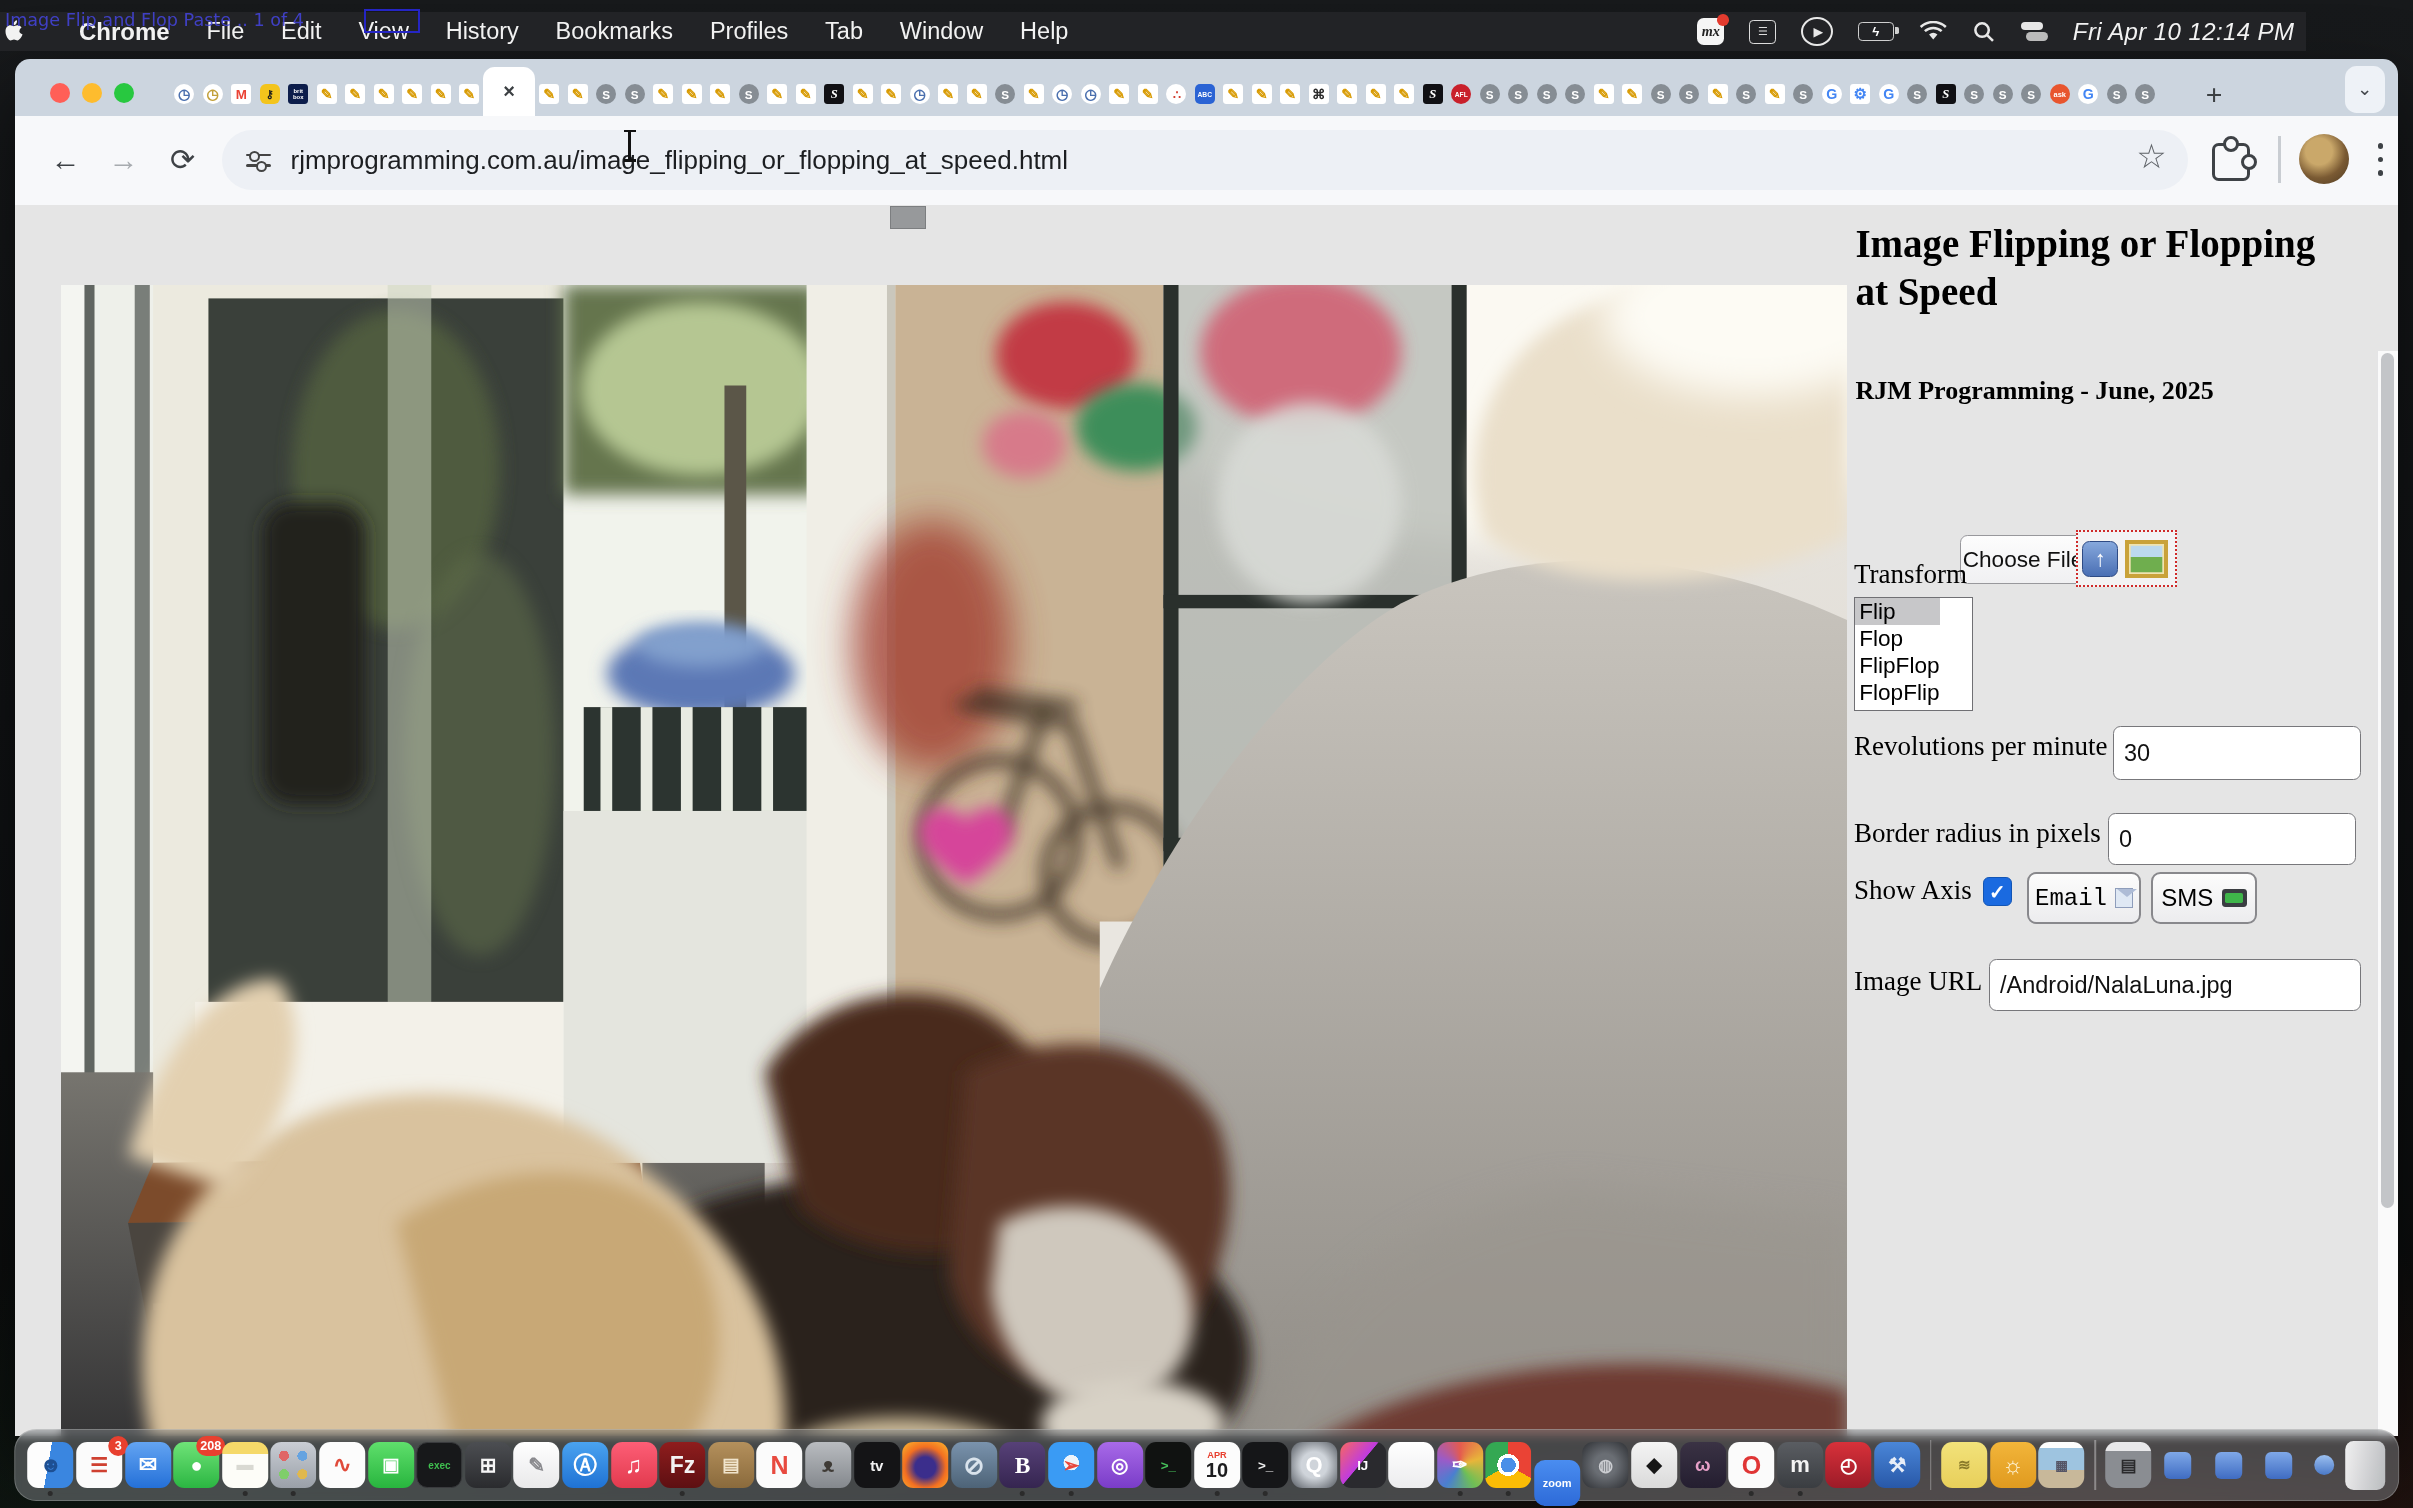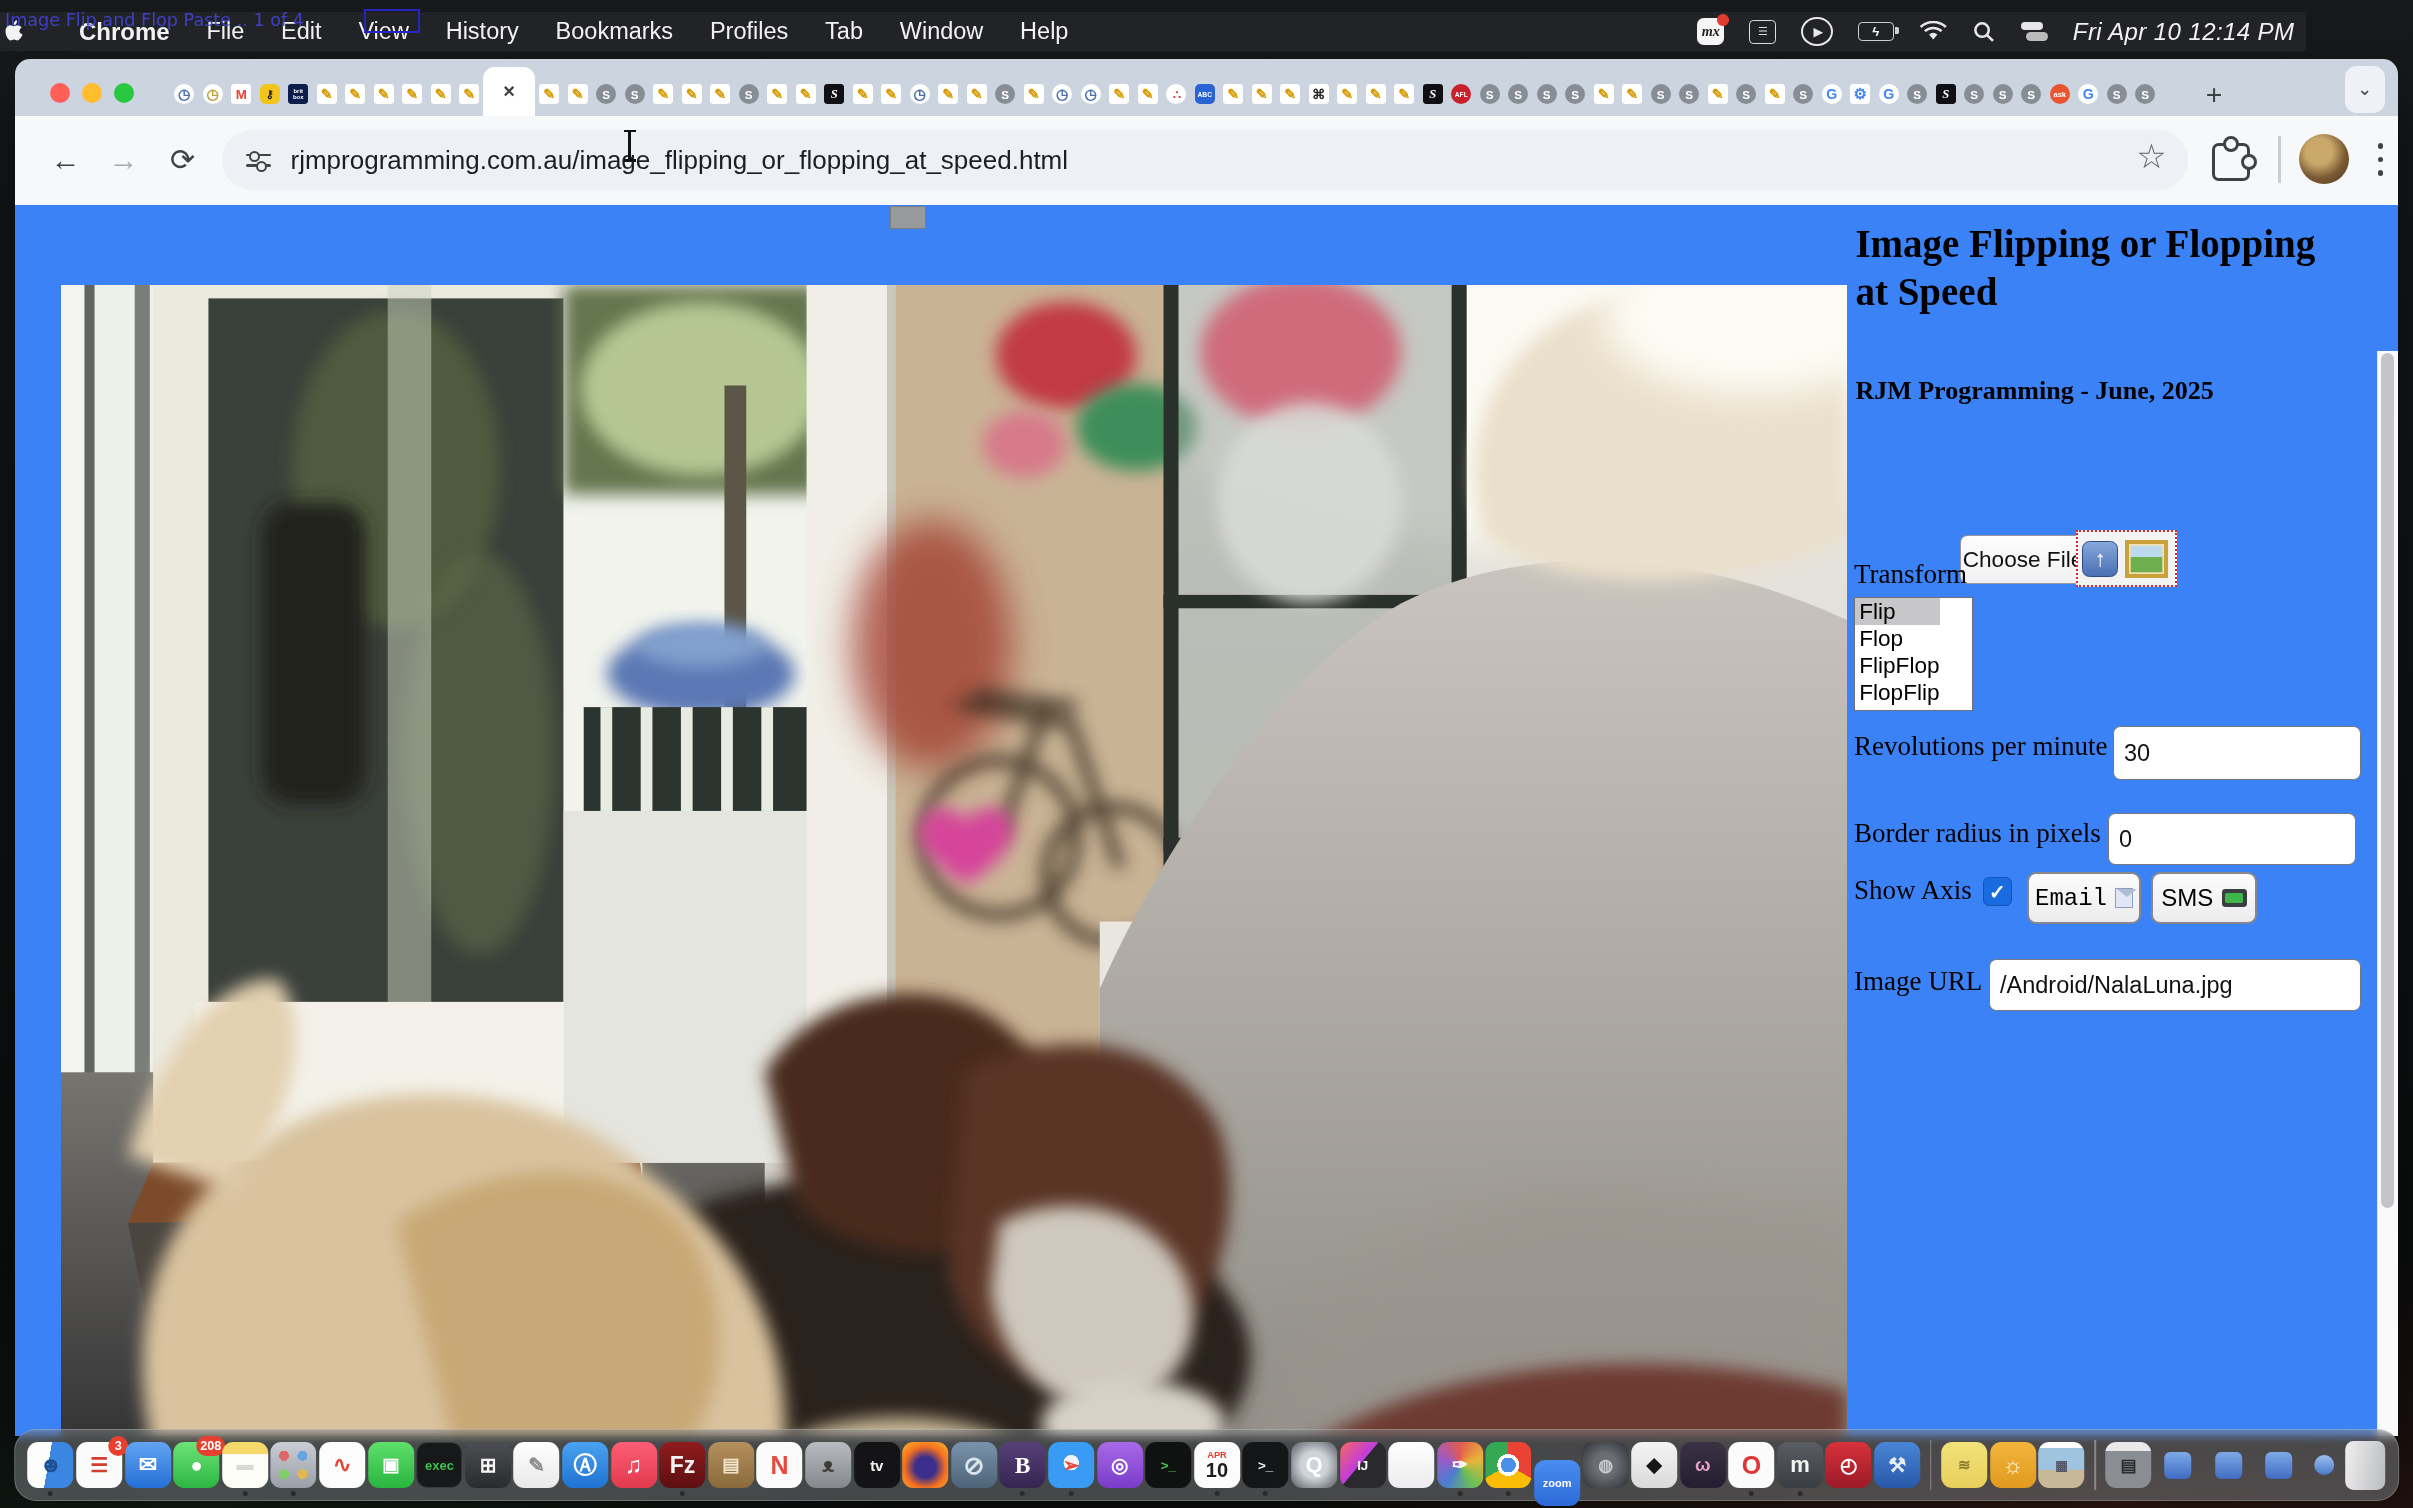--- a/index.html
+++ b/index.html
@@ -91,21 +91,21 @@
   #ext-ico{position:absolute;left:2197px;top:27px;width:32px;height:32px;border:3.4px solid #3e4246;border-radius:6.7px;}
   #ext-ico::before{content:"";position:absolute;top:-10px;left:7.5px;width:10px;height:10px;border-radius:50%;background:#f7f8fa;border:3.4px solid #3e4246;}
   #ext-ico::after{content:"";position:absolute;right:-10px;top:7.5px;width:10px;height:10px;border-radius:50%;background:#f7f8fa;border:3.4px solid #3e4246;}
   #tb-divider{position:absolute;left:2263px;top:20px;width:2.5px;height:47px;background:#c9cdd2;}
   #avatar{position:absolute;left:2284px;top:18.4px;width:50px;height:50px;border-radius:50%;
     background:radial-gradient(circle at 40% 35%,#caa86a 0 30%,#7a5a33 60%,#4d3a22 100%);}
   #menu-dots{position:absolute;left:2357px;top:20px;width:17px;height:47px;display:flex;flex-direction:column;align-items:center;justify-content:center;gap:7.5px;}
   #menu-dots b{width:5.9px;height:5.9px;border-radius:50%;background:#3e4246;}
 
   
-  #content{left:0;top:146px;width:100%;height:1231px;background:#3b82f6;overflow:hidden;}
+  #content{left:0;top:146px;width:100%;height:1231px;background:#e5e5e5;overflow:hidden;}
   #photo{position:absolute;left:46px;top:80px;width:1786px;height:1196px;background:#cfcbc5;}
   #photo svg{width:100%;height:100%;display:block;}
 
   
   #panel{position:absolute;left:1832px;top:0;width:533px;height:100%;color:#000;}
   #page-title{position:absolute;left:8.4px;top:15px;width:494px;font:bold 39px/1.22 "Liberation Serif",serif;}
   #page-subtitle{position:absolute;left:8.4px;top:171px;width:503px;font:bold 26px "Liberation Serif",serif;}
   .lbl{font:27px "Liberation Serif",serif;position:absolute;}
   #choosefile-btn{position:absolute;left:1945px;top:330px;width:126px;height:49px;background:linear-gradient(#fdfdfd,#f0f0f2);
     border:1.7px solid #98989c;border-radius:7.5px;font-size:22.6px;color:#111;display:flex;align-items:center;justify-content:center;white-space:nowrap;overflow:visible;}
@@ -149,21 +149,21 @@
   .dk-mini{width:27px;height:27px;border-radius:5.9px;margin:0 11.7px;background:linear-gradient(#7fa8e8,#3f6cc2);flex:none;}
   .dk-tiny{width:20px;height:20px;border-radius:50%;margin:0 10px;background:linear-gradient(#9cc0f0,#4a79c8);flex:none;}
   .t-finder{background:linear-gradient(100deg,#fdfdfd 0 46%,#3a86e0 46%);font-size:22px;color:#1d4f93;}
   .t-reminders{background:#fbfbfb;color:#cf4030;font-size:20px;}
   .t-mail{background:linear-gradient(#63a4f2,#2470d8);font-size:22px;}
   .t-messages{background:linear-gradient(#6fe378,#2bb642);font-size:20px;}
   .t-notes{background:linear-gradient(#f5d969 0 26%,#fdfdf8 26%);color:#d9d9d2;font-size:17px;}
   .t-launchpad{background:radial-gradient(circle at 30% 30%,#e06666 0 5px,transparent 5px),radial-gradient(circle at 70% 30%,#66a3e0 0 5px,transparent 5px),radial-gradient(circle at 30% 70%,#7fce6a 0 5px,transparent 5px),radial-gradient(circle at 70% 70%,#e0b84d 0 5px,transparent 5px),linear-gradient(#c9cdd4,#9aa0a8);}
   .t-health{background:#fcfcfc;color:#e04a3a;font-size:22px;}
   .t-facetime{background:linear-gradient(#5fdf6c,#28b53e);font-size:18.4px;}
-  .t-execterm{background:#17181a;color:#3fbf4f;font-size:13px;border:1.7px solid #3a3b3e;box-sizing:border-box;}
+  .t-execterm{background:#17181a;color:#3fbf4f;font-size:10px;border:1.7px solid #3a3b3e;box-sizing:border-box;}
   .t-calc{background:linear-gradient(#4c4e52,#2a2b2e);color:#f6f6f6;font-size:20px;}
   .t-textedit{background:linear-gradient(#ffffff,#e9e9ea);color:#8a8a8e;font-size:20px;}
   .t-appstore{background:linear-gradient(#4aa3f0,#1f72d4);font-size:23.5px;}
   .t-music{background:linear-gradient(#fd5e76,#e23a4e);font-size:23.5px;}
   .t-filezilla{background:linear-gradient(#8f1d1d,#5d0f12);color:#f3f3f3;font-size:23px;}
   .t-archive{background:linear-gradient(#b4905c,#8a6a3c);color:#f0e4cc;font-size:18.4px;}
   .t-news{background:#fbfbfb;color:#e84a3f;font-size:25px;}
   .t-gimp{background:linear-gradient(#b9bcc0,#84888d);color:#3f3b36;font-size:20px;}
   .t-appletv{background:#141416;color:#f2f2f2;font-size:15px;}
   .t-firefox{background:radial-gradient(circle at 50% 55%,#3b2e8c 0 30%,#f36f21 60%,#fdbb2d 100%);font-size:17px;}

